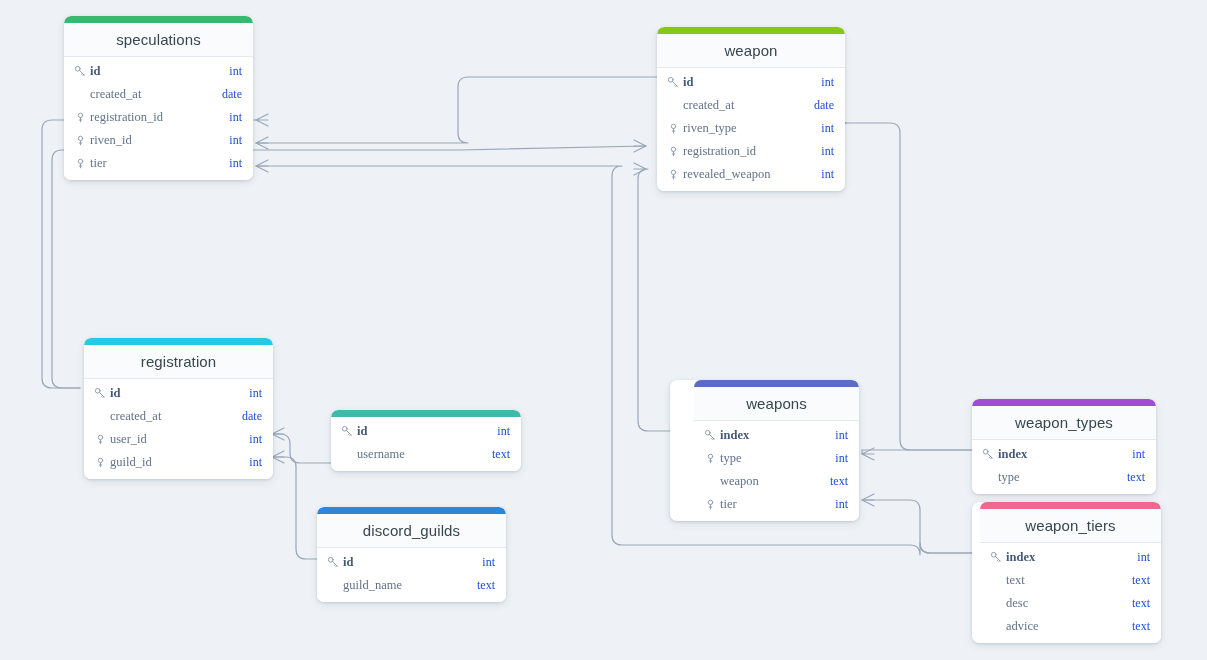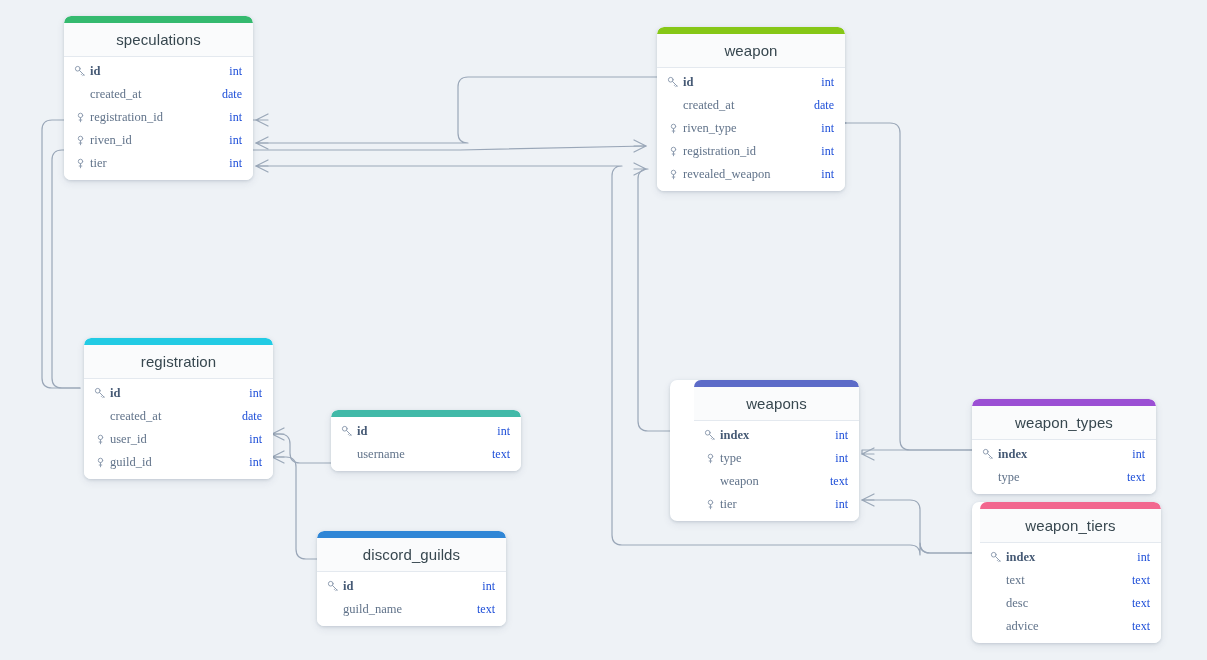--- a/index.html
+++ b/index.html
@@ -348,21 +348,21 @@
             <span class="field-name pk">id</span>
             <span class="field-type">int</span>
           </div>
           <div class="field-row">
             <span class="field-icon"></span>
             <span class="field-name">username</span>
             <span class="field-type">text</span>
           </div>
         </div>
       </div>
-      <div class="table-card" style="left: 317px; top: 507px; width: 189px; margin-top: 24px;">
+      <div class="table-card" style="left: 317px; top: 507px; width: 189px;">
         <div class="table-accent" style="background: rgb(47, 134, 214);"></div>
         <div class="table-title">discord_guilds</div>
         <div class="fields">
           <div class="field-row">
             <span class="field-icon">
               <svg width="13" height="13" viewBox="0 0 16 16">
                 <g fill="none" stroke="#8e9cb0" stroke-width="1.2" stroke-linecap="round">
                   <circle cx="4.6" cy="4.6" r="2.9"></circle>
                   <path d="M6.7 6.7 L12.6 12.6"></path>
                   <path d="M10.4 10.4 L9.1 11.7"></path>

